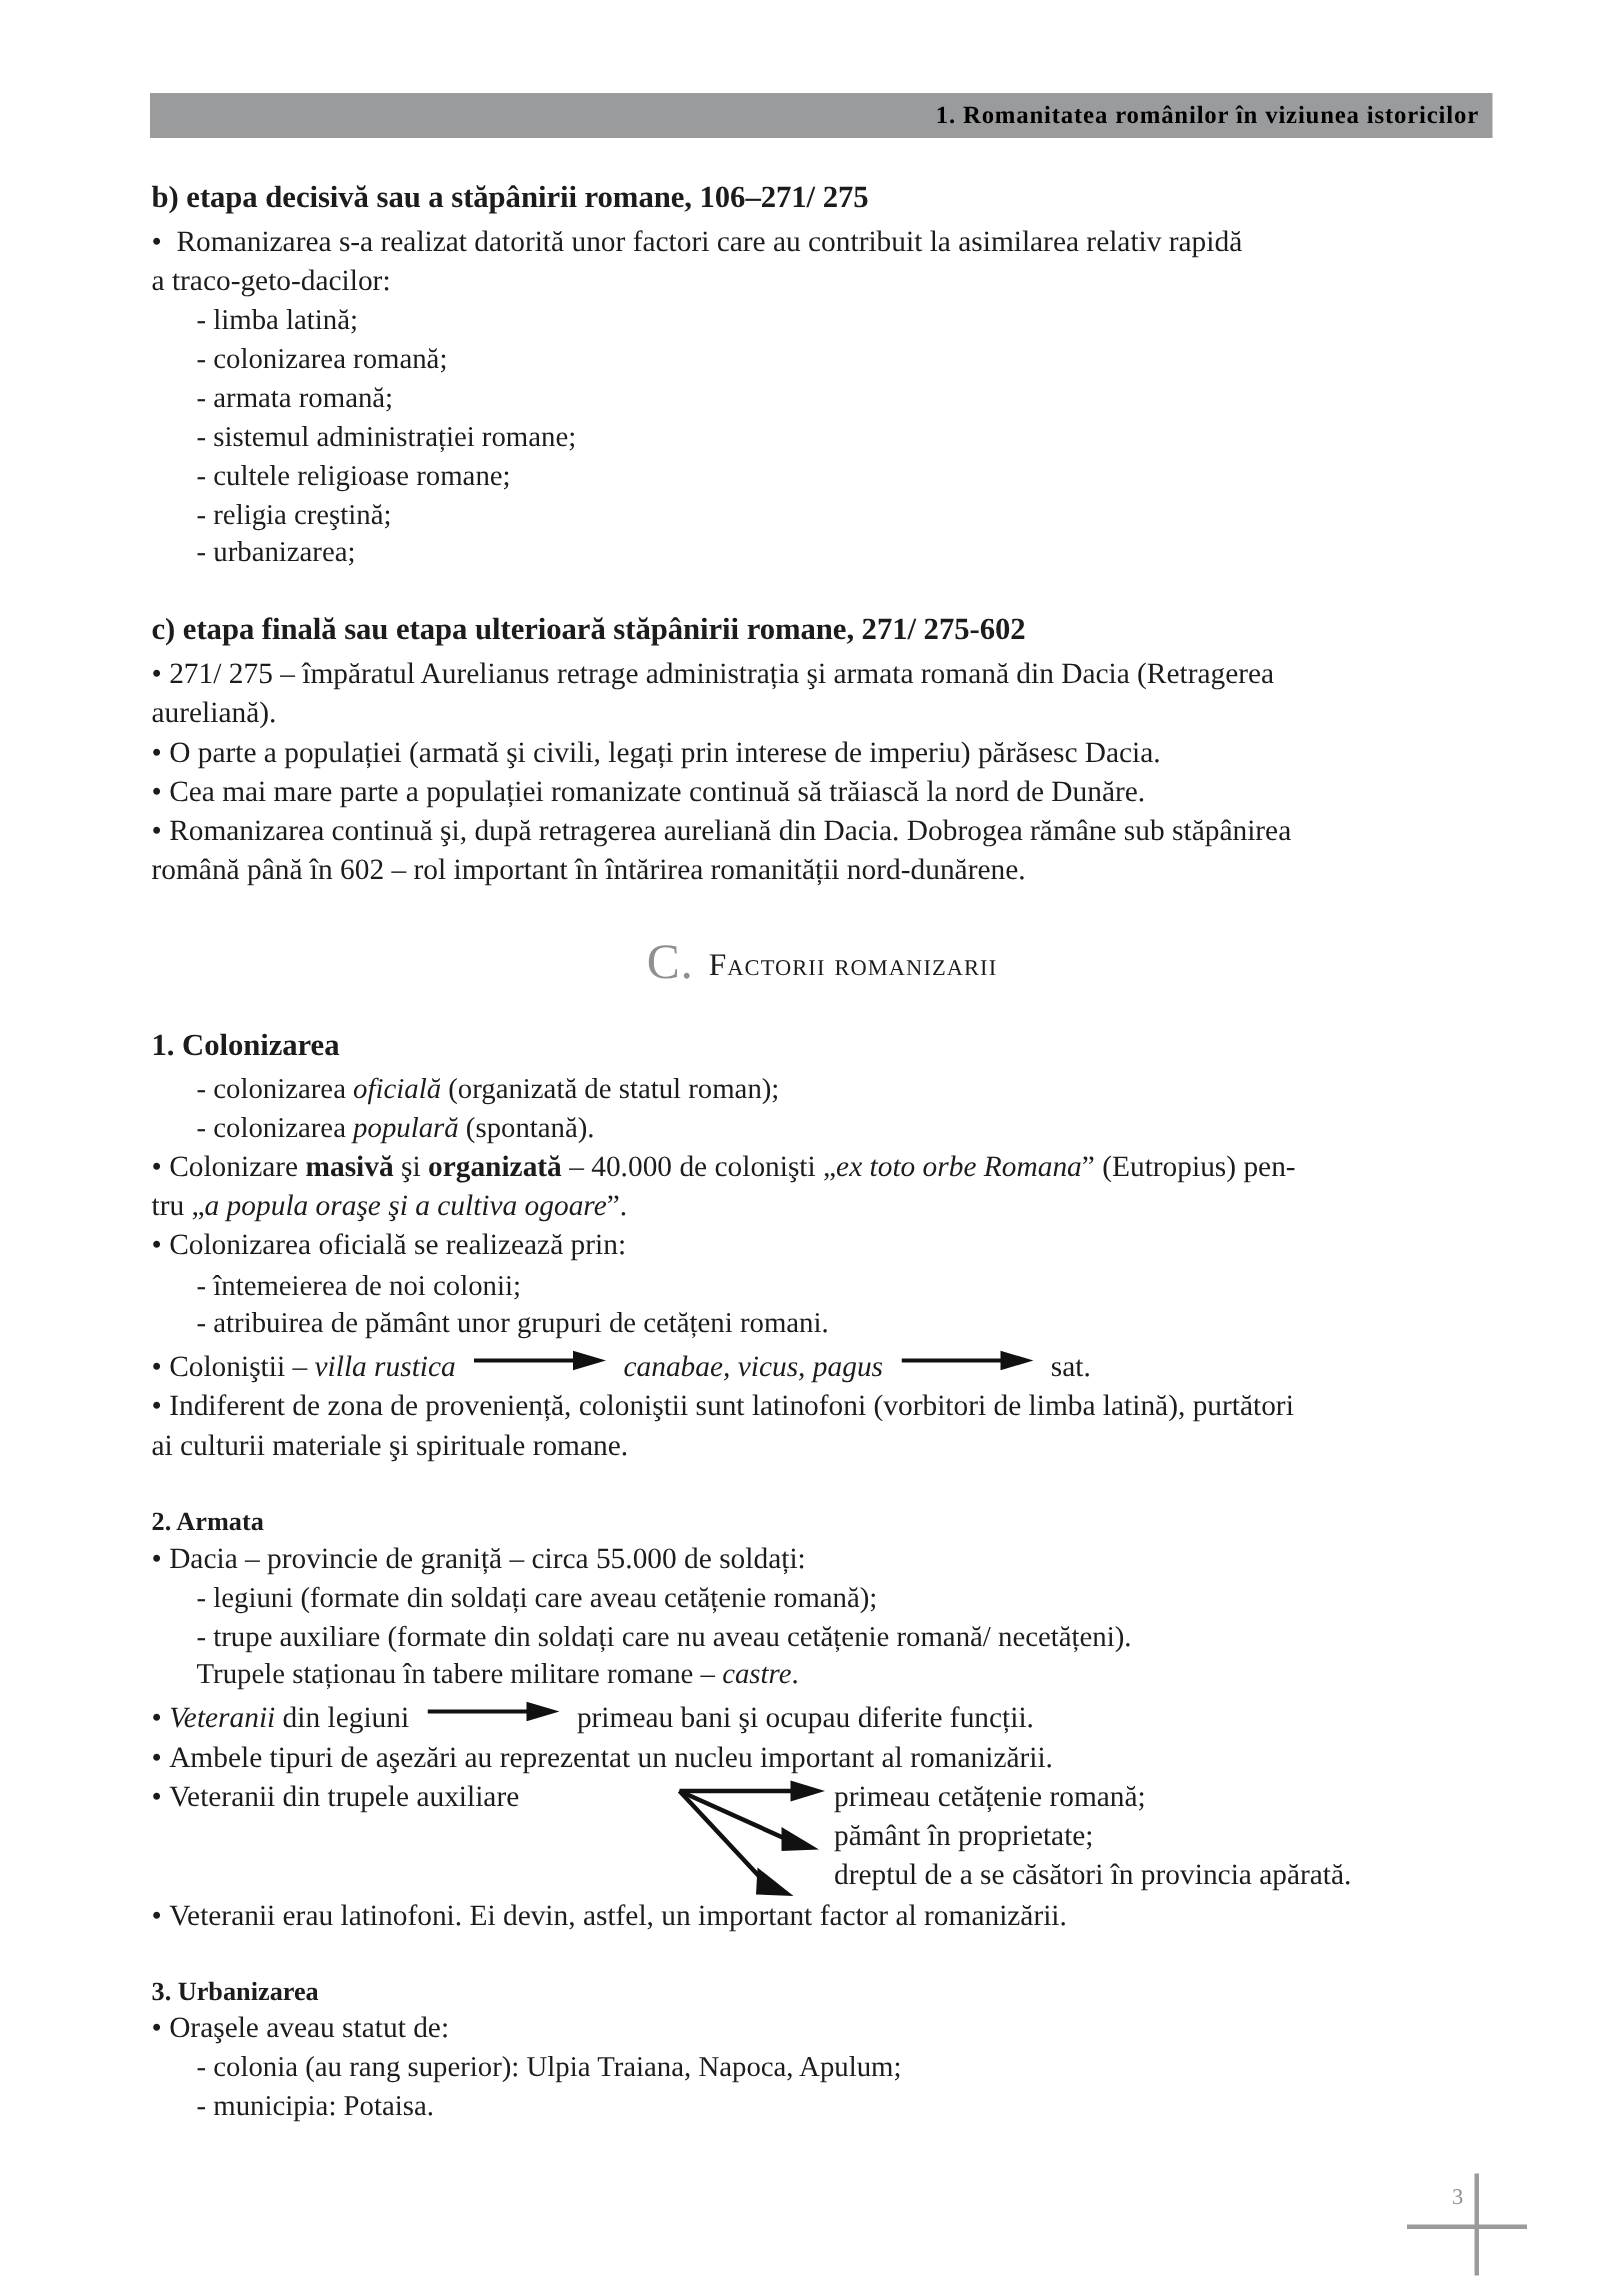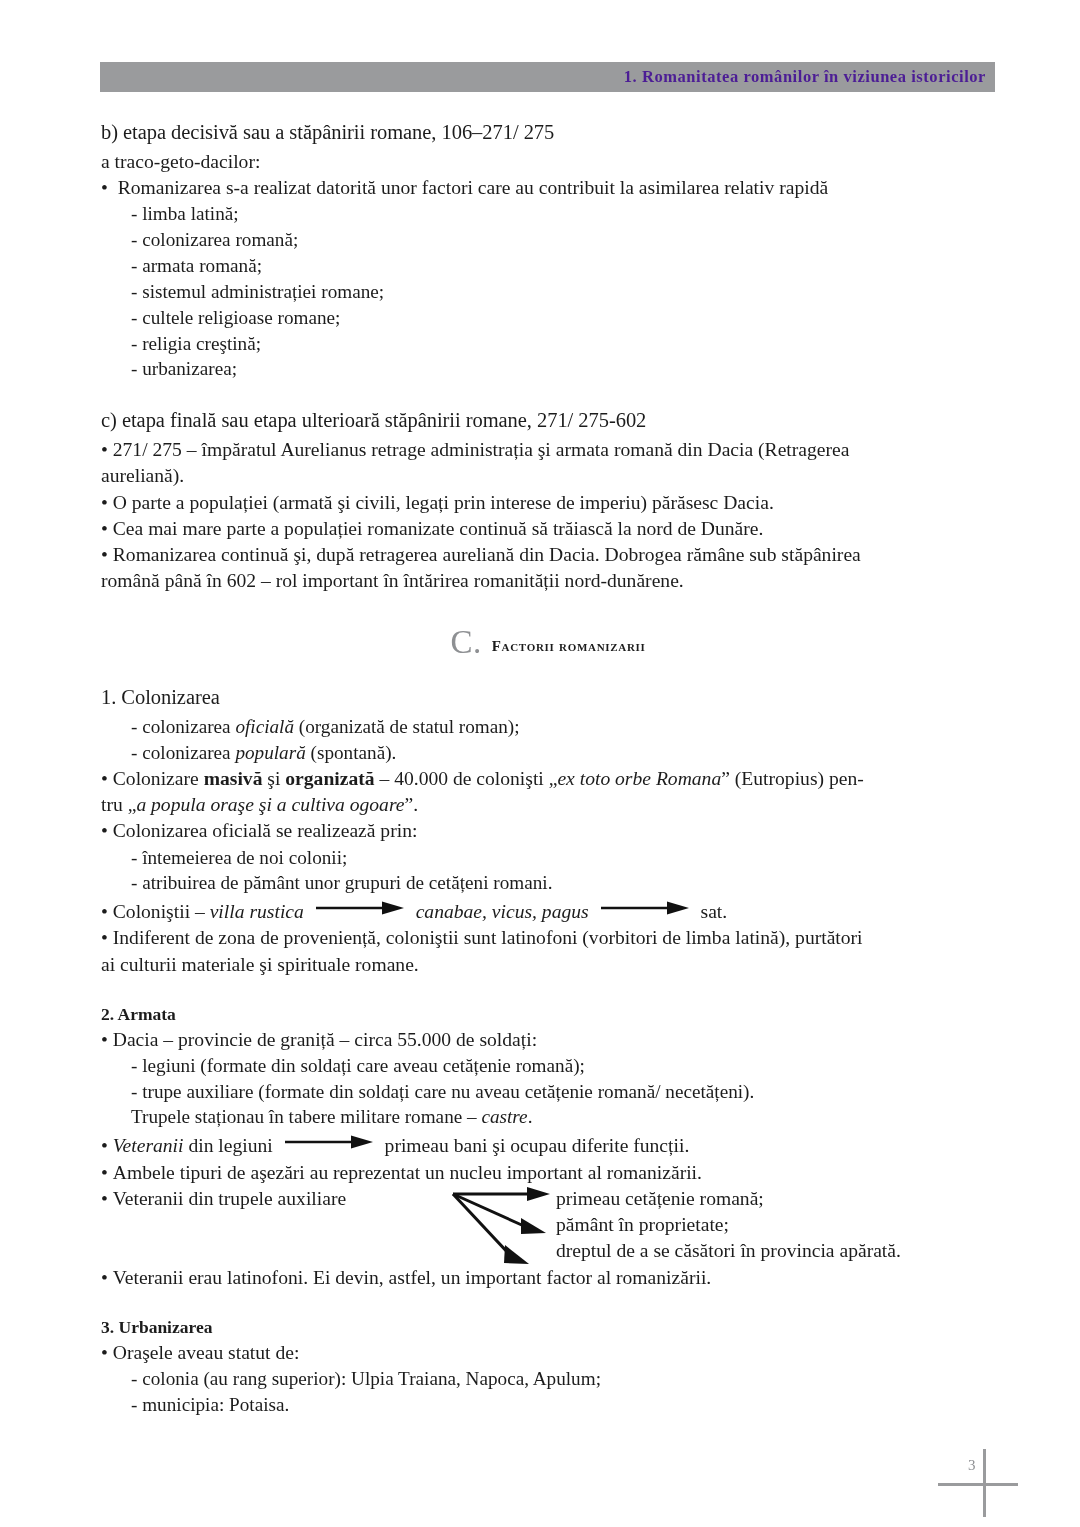--- a/index.html
+++ b/index.html
@@ -23,40 +23,40 @@
     top: 62px;
     width: 895px;
     height: 30px;
     background: #9a9b9d;
     box-sizing: border-box;
     display: flex;
     align-items: center;
     justify-content: flex-end;
   }
   .header-title {
-    color: #4c1d95;
+    color: #000000;
     font-size: 16.5px;
     font-weight: bold;
     letter-spacing: 0.55px;
     padding-right: 9px;
     white-space: nowrap;
   }
 
   
   .page {
     position: absolute;
     left: 101px;
     top: 118px;
     width: 894px;
   }
 
   
   .h-sub {
     font-size: 20.5px;
-    font-weight: normal;
+    font-weight: bold;
     line-height: 1.42;
     margin: 0 0 2px 0;
     letter-spacing: -0.05px;
   }
   .h-small {
     font-size: 17.5px;
     font-weight: bold;
     line-height: 1.42;
     margin: 0;
     font-family: Liberation Serif, serif;
@@ -99,22 +99,22 @@
     white-space: nowrap;
   }
   .section-letter {
     color: #8e9093;
     font-size: 33px;
     font-weight: normal;
     vertical-align: -2px;
     letter-spacing: 0.5px;
   }
   .section-caps {
-    font-size: 15px;
-    font-weight: bold;
+    font-size: 21px;
+    font-weight: normal;
     font-variant: small-caps;
     letter-spacing: 0.7px;
     padding-left: 10px;
   }
 
   
   .arrow-inline {
     display: inline-block;
     vertical-align: 0.16em;
     margin: 0 7px;
@@ -169,24 +169,24 @@
 <body>
 
 <div class="header-bar">
   <span class="header-title">1. Romanitatea românilor în viziunea istoricilor</span>
 </div>
 
 <div class="page">
 
   <div class="h-sub">b) etapa decisivă sau a stăpânirii romane, 106–271/ 275</div>
 
+  <div class="p">
+    <span class="bullet-wide"></span><span>Romanizarea s-a realizat datorită unor factori care au contribuit la asimilarea relativ rapidă</span>
+  </div>
   <div class="p">a traco-geto-dacilor:</div>
-  <div class="p">
-    <span class="bullet-wide"></span><span>Romanizarea s-a realizat datorită unor factori care au contribuit la asimilarea relativ rapidă</span>
-  </div>
 
   <div class="dash">- limba latină;</div>
   <div class="dash">- colonizarea romană;</div>
   <div class="dash">- armata romană;</div>
   <div class="dash">- sistemul administrației romane;</div>
   <div class="dash">- cultele religioase romane;</div>
   <div class="dash">- religia creştină;</div>
   <div class="dash">- urbanizarea;</div>
 
 

